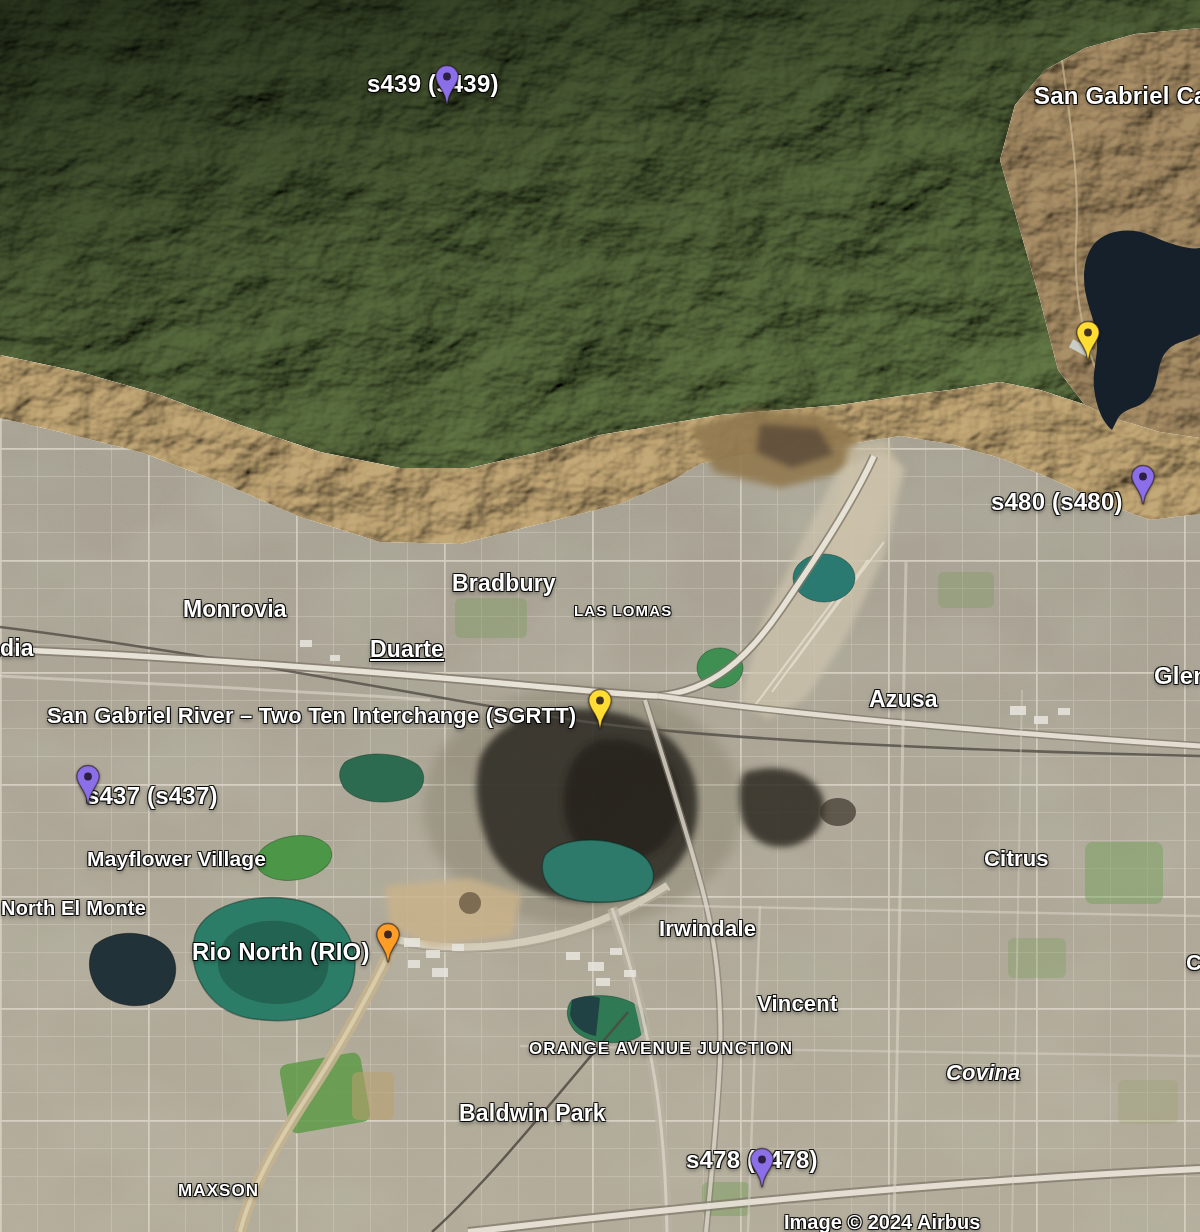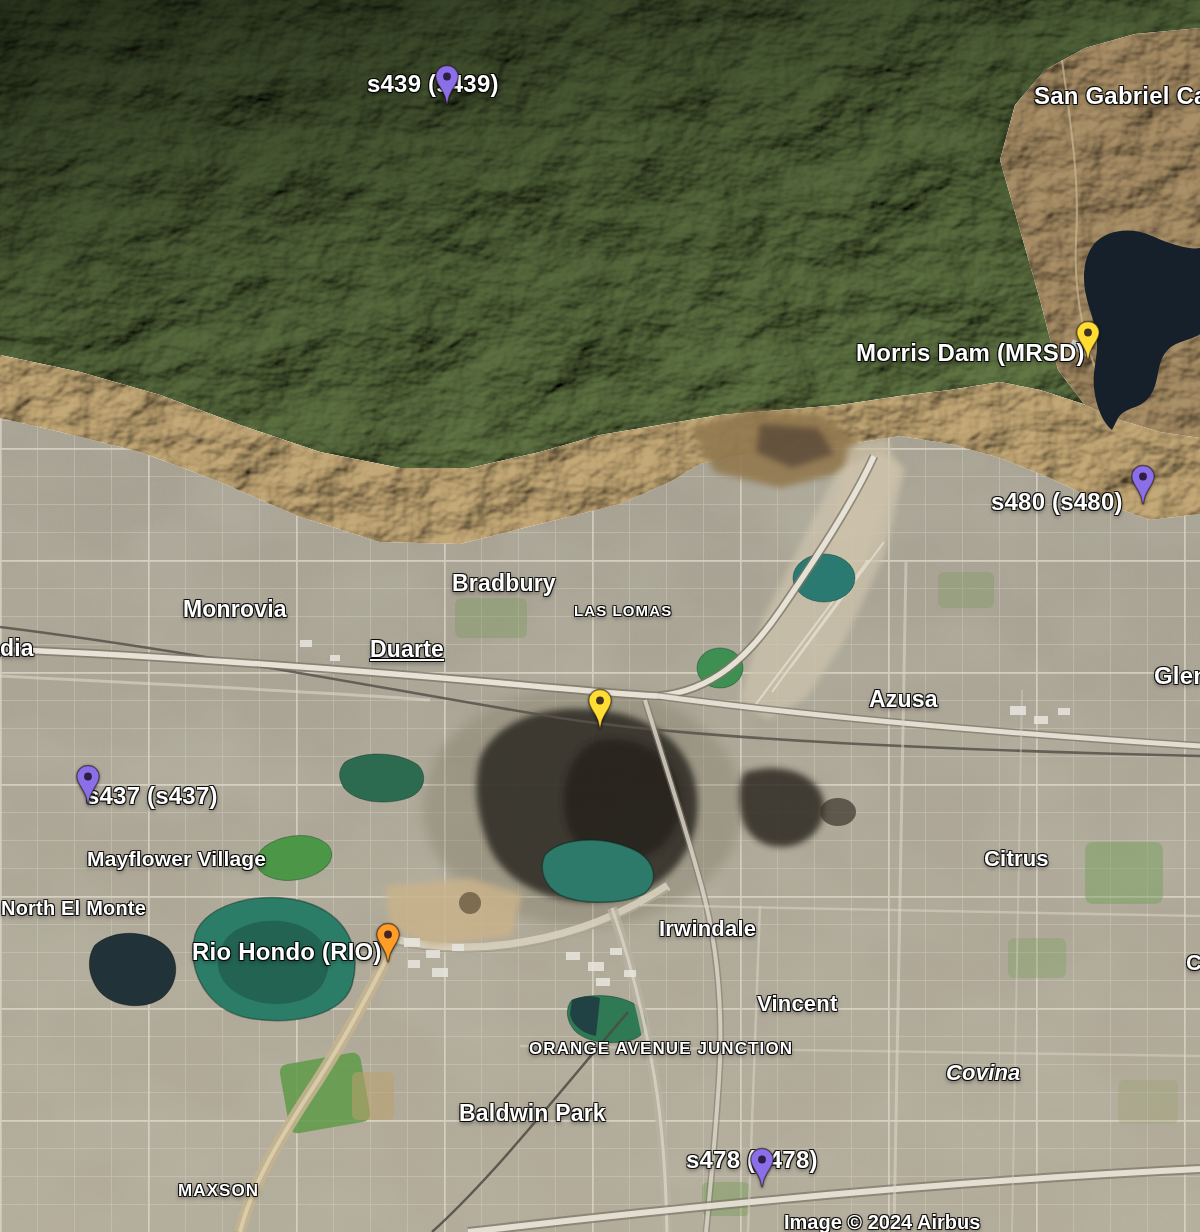--- a/index.html
+++ b/index.html
@@ -221,40 +221,40 @@
       <div class="map-label city" style="left: 1186px; top: 950px; font-size: 22px;">Charter Oak</div>
       <div class="map-label city" style="left: 459px; top: 1100px; font-size: 23px;">Baldwin Park</div>
       <div class="map-label district" style="left: 149px; top: 1181px; font-size: 17px; margin-left: 29px;">MAXSON</div>
     </div>
   <div class="layer" id="markers">
       <div class="map-label station" style="left: 367px; top: 70px; font-size: 24px;">s439 (s439)</div>
       <div class="pin" style="left: 434px; top: 64px;"><svg width="26" height="42" viewBox="0 0 26 42">
           <path d="M13 1.5 C6.6 1.5 1.8 6.4 1.8 12.6 C1.8 17.1 4.6 21.1 7.6 25.7 C10 29.5 11.9 33.9 12.5 39.3 C12.6 40.1 13.4 40.1 13.5 39.3 C14.1 33.9 16 29.5 18.4 25.7 C21.4 21.1 24.2 17.1 24.2 12.6 C24.2 6.4 19.4 1.5 13 1.5 Z" fill="#8A6FE8" stroke="rgba(35,20,20,0.55)" stroke-width="1.3"></path>
           <circle cx="13" cy="12.5" r="3.9" fill="rgba(25,12,30,0.82)"></circle>
         </svg></div>
-      <div class="map-label station" style="left: 856px; top: 339px; font-size: 24px;">Morris Dam (MRSD)</div>
       <div class="pin" style="left: 1075px; top: 320px;"><svg width="26" height="42" viewBox="0 0 26 42">
           <path d="M13 1.5 C6.6 1.5 1.8 6.4 1.8 12.6 C1.8 17.1 4.6 21.1 7.6 25.7 C10 29.5 11.9 33.9 12.5 39.3 C12.6 40.1 13.4 40.1 13.5 39.3 C14.1 33.9 16 29.5 18.4 25.7 C21.4 21.1 24.2 17.1 24.2 12.6 C24.2 6.4 19.4 1.5 13 1.5 Z" fill="#FFDD33" stroke="rgba(35,20,20,0.55)" stroke-width="1.3"></path>
           <circle cx="13" cy="12.5" r="3.9" fill="rgba(25,12,30,0.82)"></circle>
         </svg></div>
       <div class="map-label station" style="left: 991px; top: 488px; font-size: 24px;">s480 (s480)</div>
       <div class="pin" style="left: 1130px; top: 464px;"><svg width="26" height="42" viewBox="0 0 26 42">
           <path d="M13 1.5 C6.6 1.5 1.8 6.4 1.8 12.6 C1.8 17.1 4.6 21.1 7.6 25.7 C10 29.5 11.9 33.9 12.5 39.3 C12.6 40.1 13.4 40.1 13.5 39.3 C14.1 33.9 16 29.5 18.4 25.7 C21.4 21.1 24.2 17.1 24.2 12.6 C24.2 6.4 19.4 1.5 13 1.5 Z" fill="#8A6FE8" stroke="rgba(35,20,20,0.55)" stroke-width="1.3"></path>
           <circle cx="13" cy="12.5" r="3.9" fill="rgba(25,12,30,0.82)"></circle>
         </svg></div>
+      <div class="map-label station" style="left: 47px; top: 703px; font-size: 22px;">San Gabriel River – Two Ten Interchange (SGRTT)</div>
       <div class="pin" style="left: 587px; top: 688px;"><svg width="26" height="42" viewBox="0 0 26 42">
           <path d="M13 1.5 C6.6 1.5 1.8 6.4 1.8 12.6 C1.8 17.1 4.6 21.1 7.6 25.7 C10 29.5 11.9 33.9 12.5 39.3 C12.6 40.1 13.4 40.1 13.5 39.3 C14.1 33.9 16 29.5 18.4 25.7 C21.4 21.1 24.2 17.1 24.2 12.6 C24.2 6.4 19.4 1.5 13 1.5 Z" fill="#FFDD33" stroke="rgba(35,20,20,0.55)" stroke-width="1.3"></path>
           <circle cx="13" cy="12.5" r="3.9" fill="rgba(25,12,30,0.82)"></circle>
         </svg></div>
       <div class="map-label station" style="left: 86px; top: 782px; font-size: 24px;">s437 (s437)</div>
       <div class="pin" style="left: 75px; top: 764px;"><svg width="26" height="42" viewBox="0 0 26 42">
           <path d="M13 1.5 C6.6 1.5 1.8 6.4 1.8 12.6 C1.8 17.1 4.6 21.1 7.6 25.7 C10 29.5 11.9 33.9 12.5 39.3 C12.6 40.1 13.4 40.1 13.5 39.3 C14.1 33.9 16 29.5 18.4 25.7 C21.4 21.1 24.2 17.1 24.2 12.6 C24.2 6.4 19.4 1.5 13 1.5 Z" fill="#8A6FE8" stroke="rgba(35,20,20,0.55)" stroke-width="1.3"></path>
           <circle cx="13" cy="12.5" r="3.9" fill="rgba(25,12,30,0.82)"></circle>
         </svg></div>
-      <div class="map-label station" style="left: 192px; top: 938px; font-size: 24px;">Rio Hondo (RIO)</div>
+      <div class="map-label station" style="left: 192px; top: 938px; font-size: 24px;">Rio North (RIO)</div>
       <div class="pin" style="left: 375px; top: 922px;"><svg width="26" height="42" viewBox="0 0 26 42">
           <path d="M13 1.5 C6.6 1.5 1.8 6.4 1.8 12.6 C1.8 17.1 4.6 21.1 7.6 25.7 C10 29.5 11.9 33.9 12.5 39.3 C12.6 40.1 13.4 40.1 13.5 39.3 C14.1 33.9 16 29.5 18.4 25.7 C21.4 21.1 24.2 17.1 24.2 12.6 C24.2 6.4 19.4 1.5 13 1.5 Z" fill="#FF9D26" stroke="rgba(35,20,20,0.55)" stroke-width="1.3"></path>
           <circle cx="13" cy="12.5" r="3.9" fill="rgba(25,12,30,0.82)"></circle>
         </svg></div>
       <div class="map-label station" style="left: 686px; top: 1146px; font-size: 24px;">s478 (s478)</div>
       <div class="pin" style="left: 749px; top: 1147px;"><svg width="26" height="42" viewBox="0 0 26 42">
           <path d="M13 1.5 C6.6 1.5 1.8 6.4 1.8 12.6 C1.8 17.1 4.6 21.1 7.6 25.7 C10 29.5 11.9 33.9 12.5 39.3 C12.6 40.1 13.4 40.1 13.5 39.3 C14.1 33.9 16 29.5 18.4 25.7 C21.4 21.1 24.2 17.1 24.2 12.6 C24.2 6.4 19.4 1.5 13 1.5 Z" fill="#8A6FE8" stroke="rgba(35,20,20,0.55)" stroke-width="1.3"></path>
           <circle cx="13" cy="12.5" r="3.9" fill="rgba(25,12,30,0.82)"></circle>
         </svg></div>
     </div>

